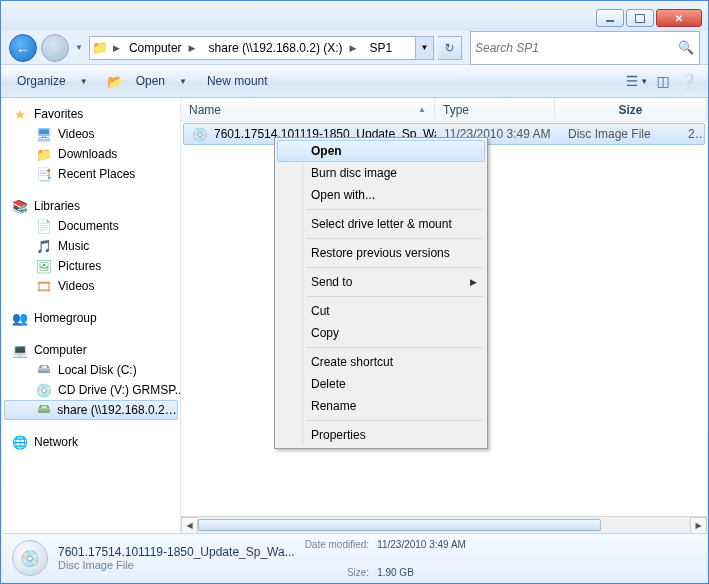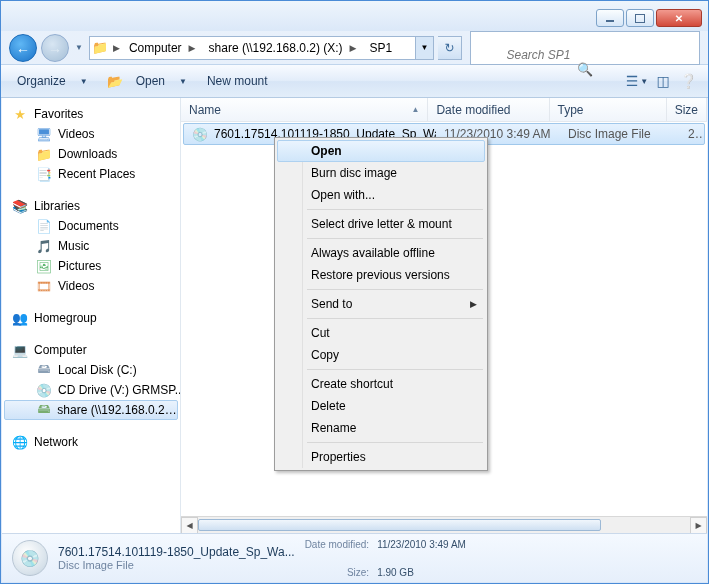--- a/index.html
+++ b/index.html
@@ -19,21 +19,21 @@
   .nav-back, .nav-fwd { width:28px; height:28px; border-radius:50%; display:flex; align-items:center; justify-content:center; color:#fff; font-size:14px; }
   .nav-back { background: radial-gradient(circle at 40% 35%, #5fb7f5, #1a72c8); border:1px solid #1a6bb8; }
   .nav-fwd  { background: radial-gradient(circle at 40% 35%, #d8e6f3, #a4bed6); border:1px solid #92add0; color:#dfeaf3; }
   .nav-drop { width:12px; height:26px; display:flex; align-items:center; justify-content:center; font-size:8px; color:#4a6b8f; }
   .addr-bar { flex:1; height:24px; background:#fff; border:1px solid #9eb7d4; display:flex; align-items:center; font-size:12px; overflow:hidden; }
   .addr-icon { width:20px; display:flex; justify-content:center; }
   .addr-seg { padding:0 4px 0 6px; display:flex; align-items:center; gap:4px; height:100%; }
   .addr-arrow { font-size:9px; color:#555; padding:0 3px; }
   .addr-drop { width:18px; height:100%; background:#d6e6f7; border-left:1px solid #9eb7d4; display:flex; align-items:center; justify-content:center; font-size:8px; }
   .addr-refresh { width:24px; height:24px; border:1px solid #9eb7d4; border-left:none; background:linear-gradient(to bottom,#eef5fc,#cfe1f5); display:flex; align-items:center; justify-content:center; font-size:12px; color:#3a6a9a; }
-  .search-box { width:230px; height:24px; border:1px solid #9eb7d4; background:#fff; display:flex; align-items:center; padding:16px 4px; margin-left:4px;flex-direction:column; }
+  .search-box { width:230px; height:24px; border:1px solid #9eb7d4; background:#fff; display:flex; align-items:center; padding:16px 4px; margin-left:4px; }
   .search-box input { border:none; flex:1; font-size:12px; color:#6a6a6a; font-style:italic; outline:none; }
   .search-ico { width:18px; color:#3a6a9a; font-size:13px; text-align:right; }
 
   
   .toolbar { height:34px; background:linear-gradient(to bottom,#f8fbff,#e3edfa 48%,#d7e5f6 52%,#e3eefa); border-top:1px solid #c0d5ec; border-bottom:1px solid #b5cbe3; display:flex; align-items:center; padding:0 8px; font-size:12px; color:#1e395b; gap:4px; }
   .tb-btn { padding:3px 8px; border-radius:2px; display:flex; align-items:center; gap:12px; }
   .tb-drop { font-size:8px; color:#2a4b72; margin-left:2px; }
   .tb-sep { flex:1; }
   .tb-ico { width:22px; height:22px; display:flex; align-items:center; justify-content:center; color:#3a6a9a; font-size:14px; }
 
@@ -61,21 +61,21 @@
   .netdrive-ico { color:#79ad6f; }
   .net-ico { color:#3a7fbf; }
 
   
   .listview { flex:1; position:relative; overflow:hidden; }
   .col-headers { height:24px; border-bottom:1px solid #e3e8ee; display:flex; font-size:12px; color:#2f4866; background:linear-gradient(to bottom,#fdfeff,#f0f5fb); }
   .col { padding:4px 8px; border-right:1px solid #e3e8ee; display:flex; align-items:center; gap:4px; }
   .col.name { width:254px; }
   .col.date { width:124px; }
   .col.type { width:120px; }
-  .col.size { flex:1; text-align:right; justify-content:flex-start; }
+  .col.size { flex:1; text-align:right; justify-content:center;font-weight:bold; }
   .sort-ind { font-size:8px; color:#6a84a1; }
   .row { height:22px; display:flex; align-items:center; font-size:12px; }
   .row.selected { background:linear-gradient(to bottom,#e6f2fe,#cee5fb); border:1px solid #a0c8eb; border-radius:2px; margin:1px 2px; }
   .cell { padding:0 8px; overflow:hidden; white-space:nowrap; text-overflow:ellipsis; }
   .cell.name { width:252px; display:flex; align-items:center; gap:6px; }
   .cell.date { width:124px; color:#555; }
   .cell.type { width:120px; color:#555; }
   .cell.size { flex:1; text-align:right; color:#555; padding-right:10px; }
   .iso-ico { color:#7a94b0; font-size:13px; }
 
@@ -236,23 +236,20 @@
       </div>
     </div>
 
     <div class="listview">
       <div class="col-headers">
         <div class="col name">
             <span>Name</span>
             <span style="flex:1"></span>
             <span class="sort-ind">▲</span>
           </div>
-        <div class="col date">
-            <span>Date modified</span>
-          </div>
         <div class="col type">
             <span>Type</span>
           </div>
         <div class="col size">
             <span>Size</span>
           </div>
       </div>
       <div class="row selected">
         <div class="cell name">
             <span class="ico iso-ico">💿</span>
@@ -282,23 +279,20 @@
         <span>Burn disc image</span>
       </div>
     <div class="cm-item">
         <span>Open with...</span>
       </div>
     <div class="cm-sep"></div>
     <div class="cm-item">
         <span>Select drive letter &amp; mount</span>
       </div>
     <div class="cm-sep"></div>
-    <div class="cm-item">
-        <span>Always available offline</span>
-      </div>
     <div class="cm-item">
         <span>Restore previous versions</span>
       </div>
     <div class="cm-sep"></div>
     <div class="cm-item">
         <span>Send to</span>
         <span class="cm-arrow">▶</span>
       </div>
     <div class="cm-sep"></div>
     <div class="cm-item">

